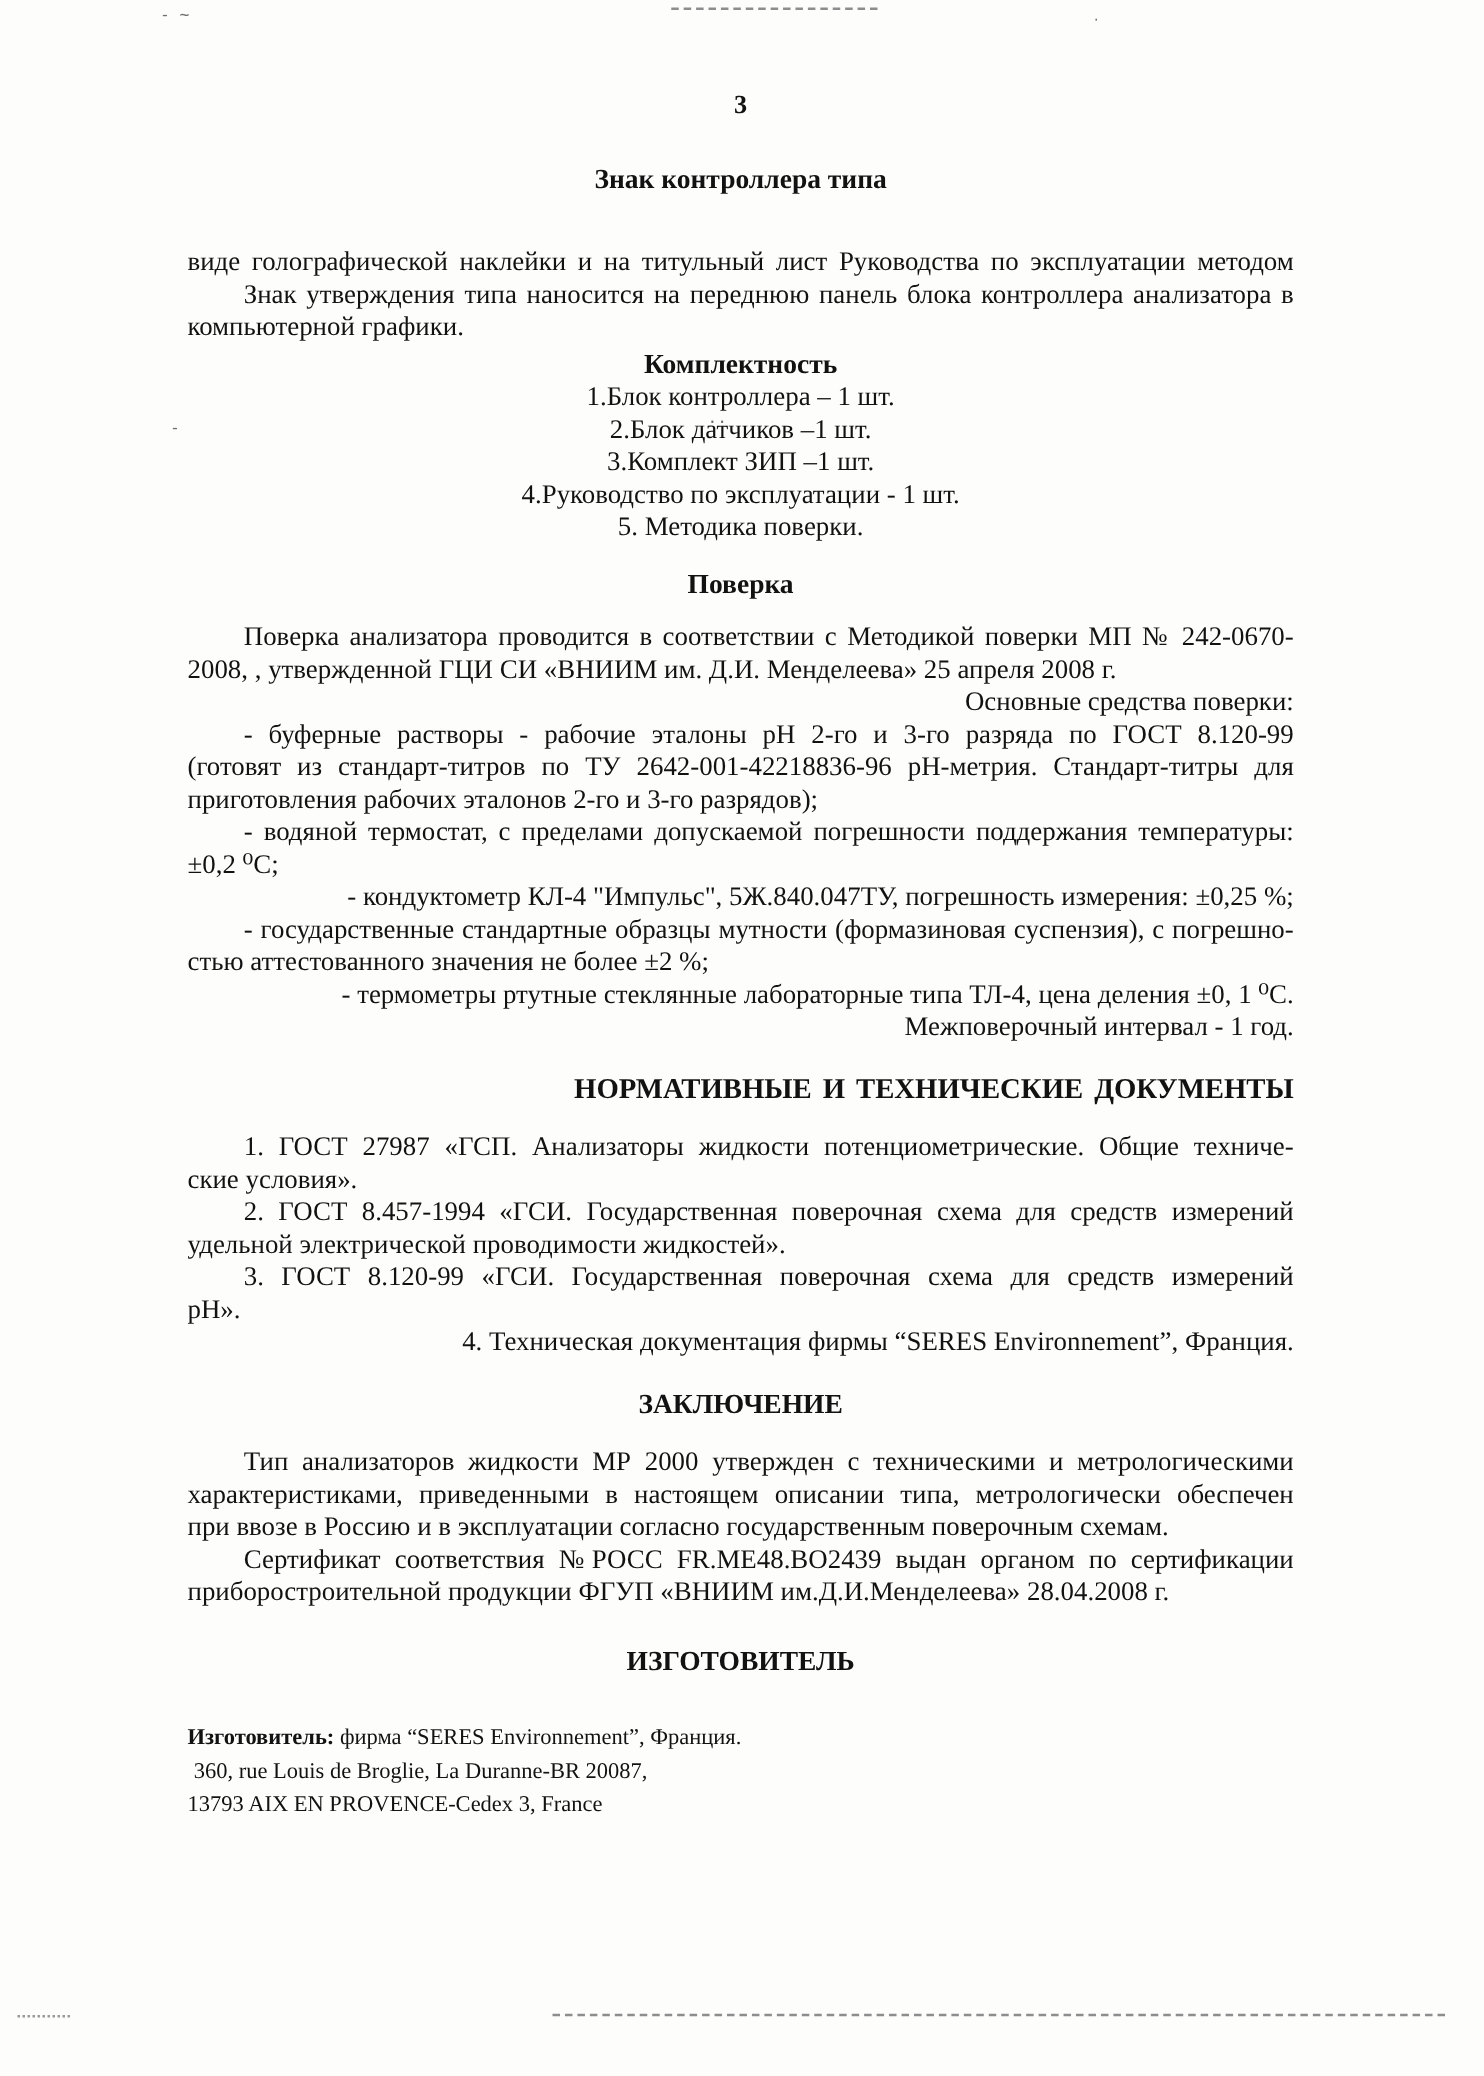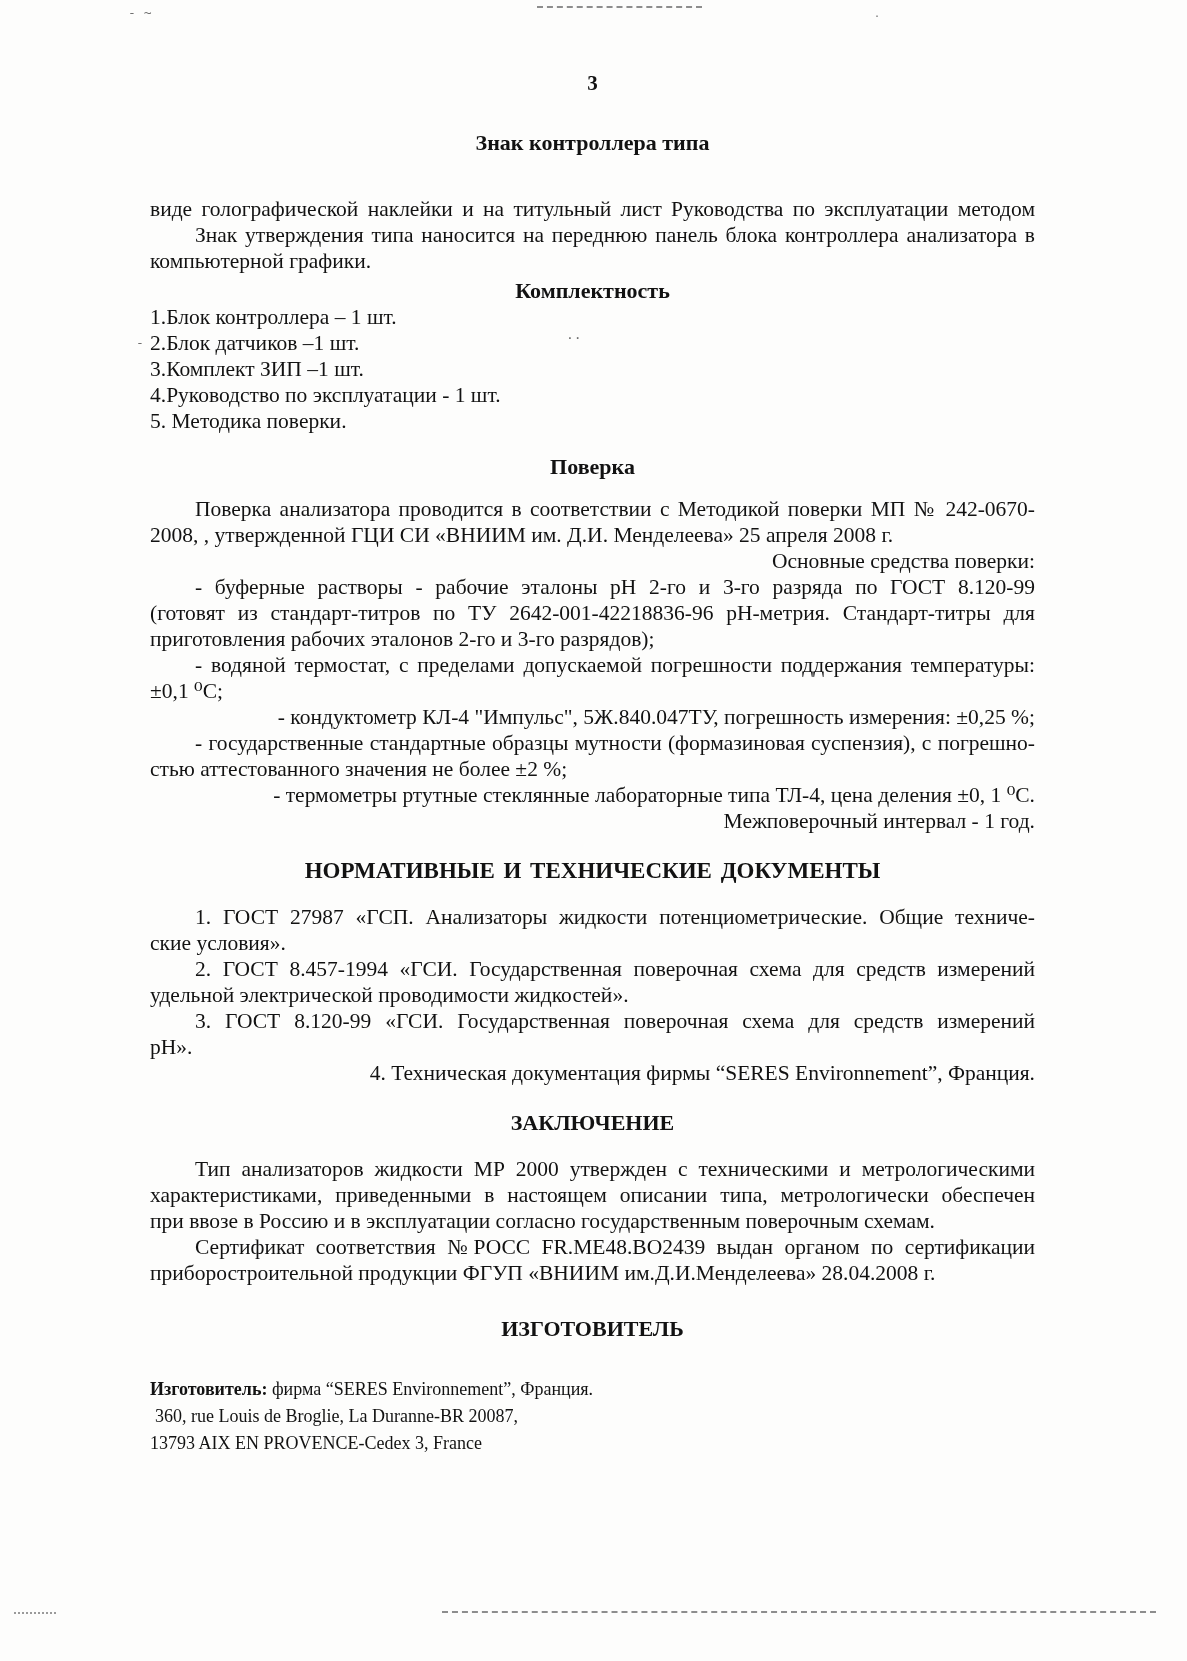--- a/index.html
+++ b/index.html
@@ -36,25 +36,25 @@
   .sec-title {
     font-weight: bold;
     text-align: center;
     font-size: 22px;
     line-height: 26px;
     margin: 0;
   }
   .t-type    { margin: 0 0 40px 0; }
   .t-compl   { margin: 4px 0 0 0; }
   .t-pover   { margin: 20px 0 16px 0; }
-  .t-norm    { margin: 24px 0 20px 0; font-size: 23px; word-spacing: 3px; }
+  .t-norm    { margin: 24px 0 20px 0; font-size: 23px; word-spacing: 3px; text-align: right; }
   .t-concl   { margin: 24px 0 20px 0; }
   .t-mfr     { margin: 30px 0 34px 0; }
   .para { margin: 0; }
-  .list .line { text-align: left; }
+  .list .line { text-align: center; }
   .mfr-line { font-size: 18px; line-height: 27px; }
   .addr-ind { padding-left: 5px; }
   .b { font-weight: bold; }
   
   .artifact { position: absolute; pointer-events: none; }
   .dash-line { border-top: 2px dashed #8d8d8d; height: 0; }
   .dot-line  { border-top: 2px dotted #9a9a9a; height: 0; }
   .tick      { color: #6f6f6f; font-size: 13px; line-height: 10px; font-family: "DejaVu Sans Mono", monospace; }
 </style>
 </head>
@@ -92,21 +92,21 @@
 
     <div class="sec-title t-pover">Поверка</div>
     <div class="para">
       <div class="line ind just">Поверка анализатора проводится в соответствии с Методикой поверки МП № 242-0670-</div>
       <div class="line">2008, , утвержденной ГЦИ СИ «ВНИИМ им. Д.И. Менделеева» 25 апреля  2008 г.</div>
       <div class="line ind">Основные средства поверки:</div>
       <div class="line ind just">- буферные растворы - рабочие эталоны рН 2-го и 3-го разряда по ГОСТ 8.120-99</div>
       <div class="line just">(готовят из стандарт-титров по ТУ 2642-001-42218836-96 рН-метрия. Стандарт-титры для</div>
       <div class="line">приготовления рабочих эталонов 2-го и 3-го разрядов);</div>
       <div class="line ind just">- водяной термостат, с пределами допускаемой погрешности поддержания температуры:</div>
-      <div class="line">±0,1 ⁰С;</div>
+      <div class="line">±0,2 ⁰С;</div>
       <div class="line ind">- кондуктометр КЛ-4 "Импульс", 5Ж.840.047ТУ, погрешность измерения: ±0,25 %;</div>
       <div class="line ind just">- государственные стандартные образцы мутности (формазиновая суспензия), с погрешно-</div>
       <div class="line">стью аттестованного значения не более ±2 %;</div>
       <div class="line ind">- термометры ртутные стеклянные лабораторные типа ТЛ-4, цена деления ±0, 1 ⁰С.</div>
       <div class="line ind">Межповерочный  интервал - 1 год.</div>
     </div>
 
     <div class="sec-title t-norm">НОРМАТИВНЫЕ И ТЕХНИЧЕСКИЕ ДОКУМЕНТЫ</div>
     <div class="para">
       <div class="line ind just">1.  ГОСТ 27987 «ГСП. Анализаторы жидкости потенциометрические. Общие техниче-</div>

